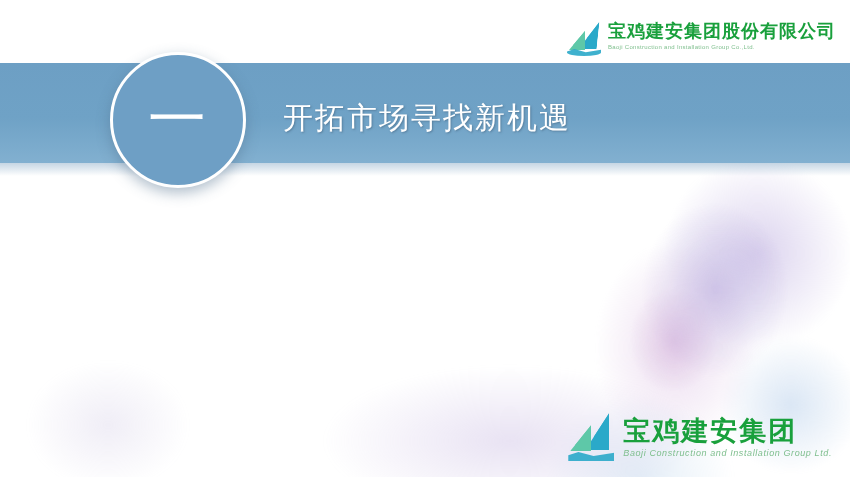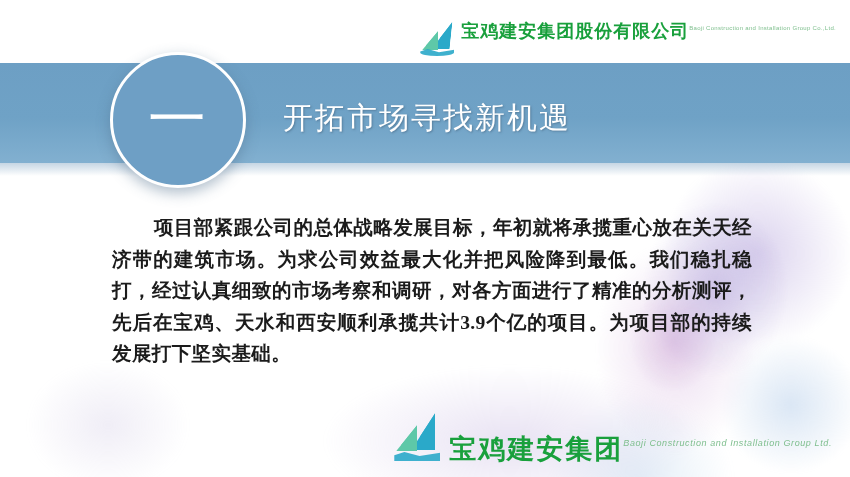--- a/index.html
+++ b/index.html
@@ -169,21 +169,21 @@
     bottom: 2px;
     width: 34px;
     height: 7px;
     background: #2aa9c9;
     border-radius: 0 0 50% 50%;
     clip-path: polygon(0 35%, 22% 0, 55% 45%, 100% 10%, 100% 100%, 0 100%);
     opacity: .9;
   }
   .logo-text {
     display: flex;
-    flex-direction: row;
+    flex-direction: column;
     line-height: 1.05;
   }
   .logo-cn {
     font-family: "Liberation Serif", serif;
     font-weight: bold;
     font-size: 18px;
     color: #19a03c;
     letter-spacing: 1px;
     white-space: nowrap;
   }
@@ -210,21 +210,21 @@
     text-align: justify;
     letter-spacing: .4px;
   }
 
   
   .logo-bottom {
     position: absolute;
     right: 18px;
     bottom: 14px;
     display: flex;
-    align-items: flex-end;
+    align-items: center;
     gap: 9px;
   }
   .logo-mark-lg {
     position: relative;
     width: 46px;
     height: 50px;
     flex: none;
   }
   .logo-mark-lg .sail-a {
     position: absolute;
@@ -300,21 +300,20 @@
       <div class="sail-a"></div>
       <div class="sail-b"></div>
       <div class="wave"></div>
     </div>
     <div class="logo-text">
       <div class="logo-cn">宝鸡建安集团股份有限公司</div>
       <div class="logo-en">Baoji Construction and Installation Group Co.,Ltd.</div>
     </div>
   </div>
 
-  <div class="body-text">项目部紧跟公司的总体战略发展目标，年初就将承揽重心放在关天经济带的建筑市场。为求公司效益最大化并把风险降到最低。我们稳扎稳打，经过认真细致的市场考察和调研，对各方面进行了精准的分析测评，先后在宝鸡、天水和西安顺利承揽共计3.9个亿的项目。为项目部的持续发展打下坚实基础。</div>
 
   <div class="logo-bottom">
     <div class="logo-mark-lg">
       <div class="sail-a"></div>
       <div class="sail-b"></div>
       <div class="wave"></div>
     </div>
     <div class="logo-text">
       <div class="logo-cn-lg">宝鸡建安集团</div>
       <div class="logo-en-lg">Baoji Construction and Installation Group Ltd.</div>

